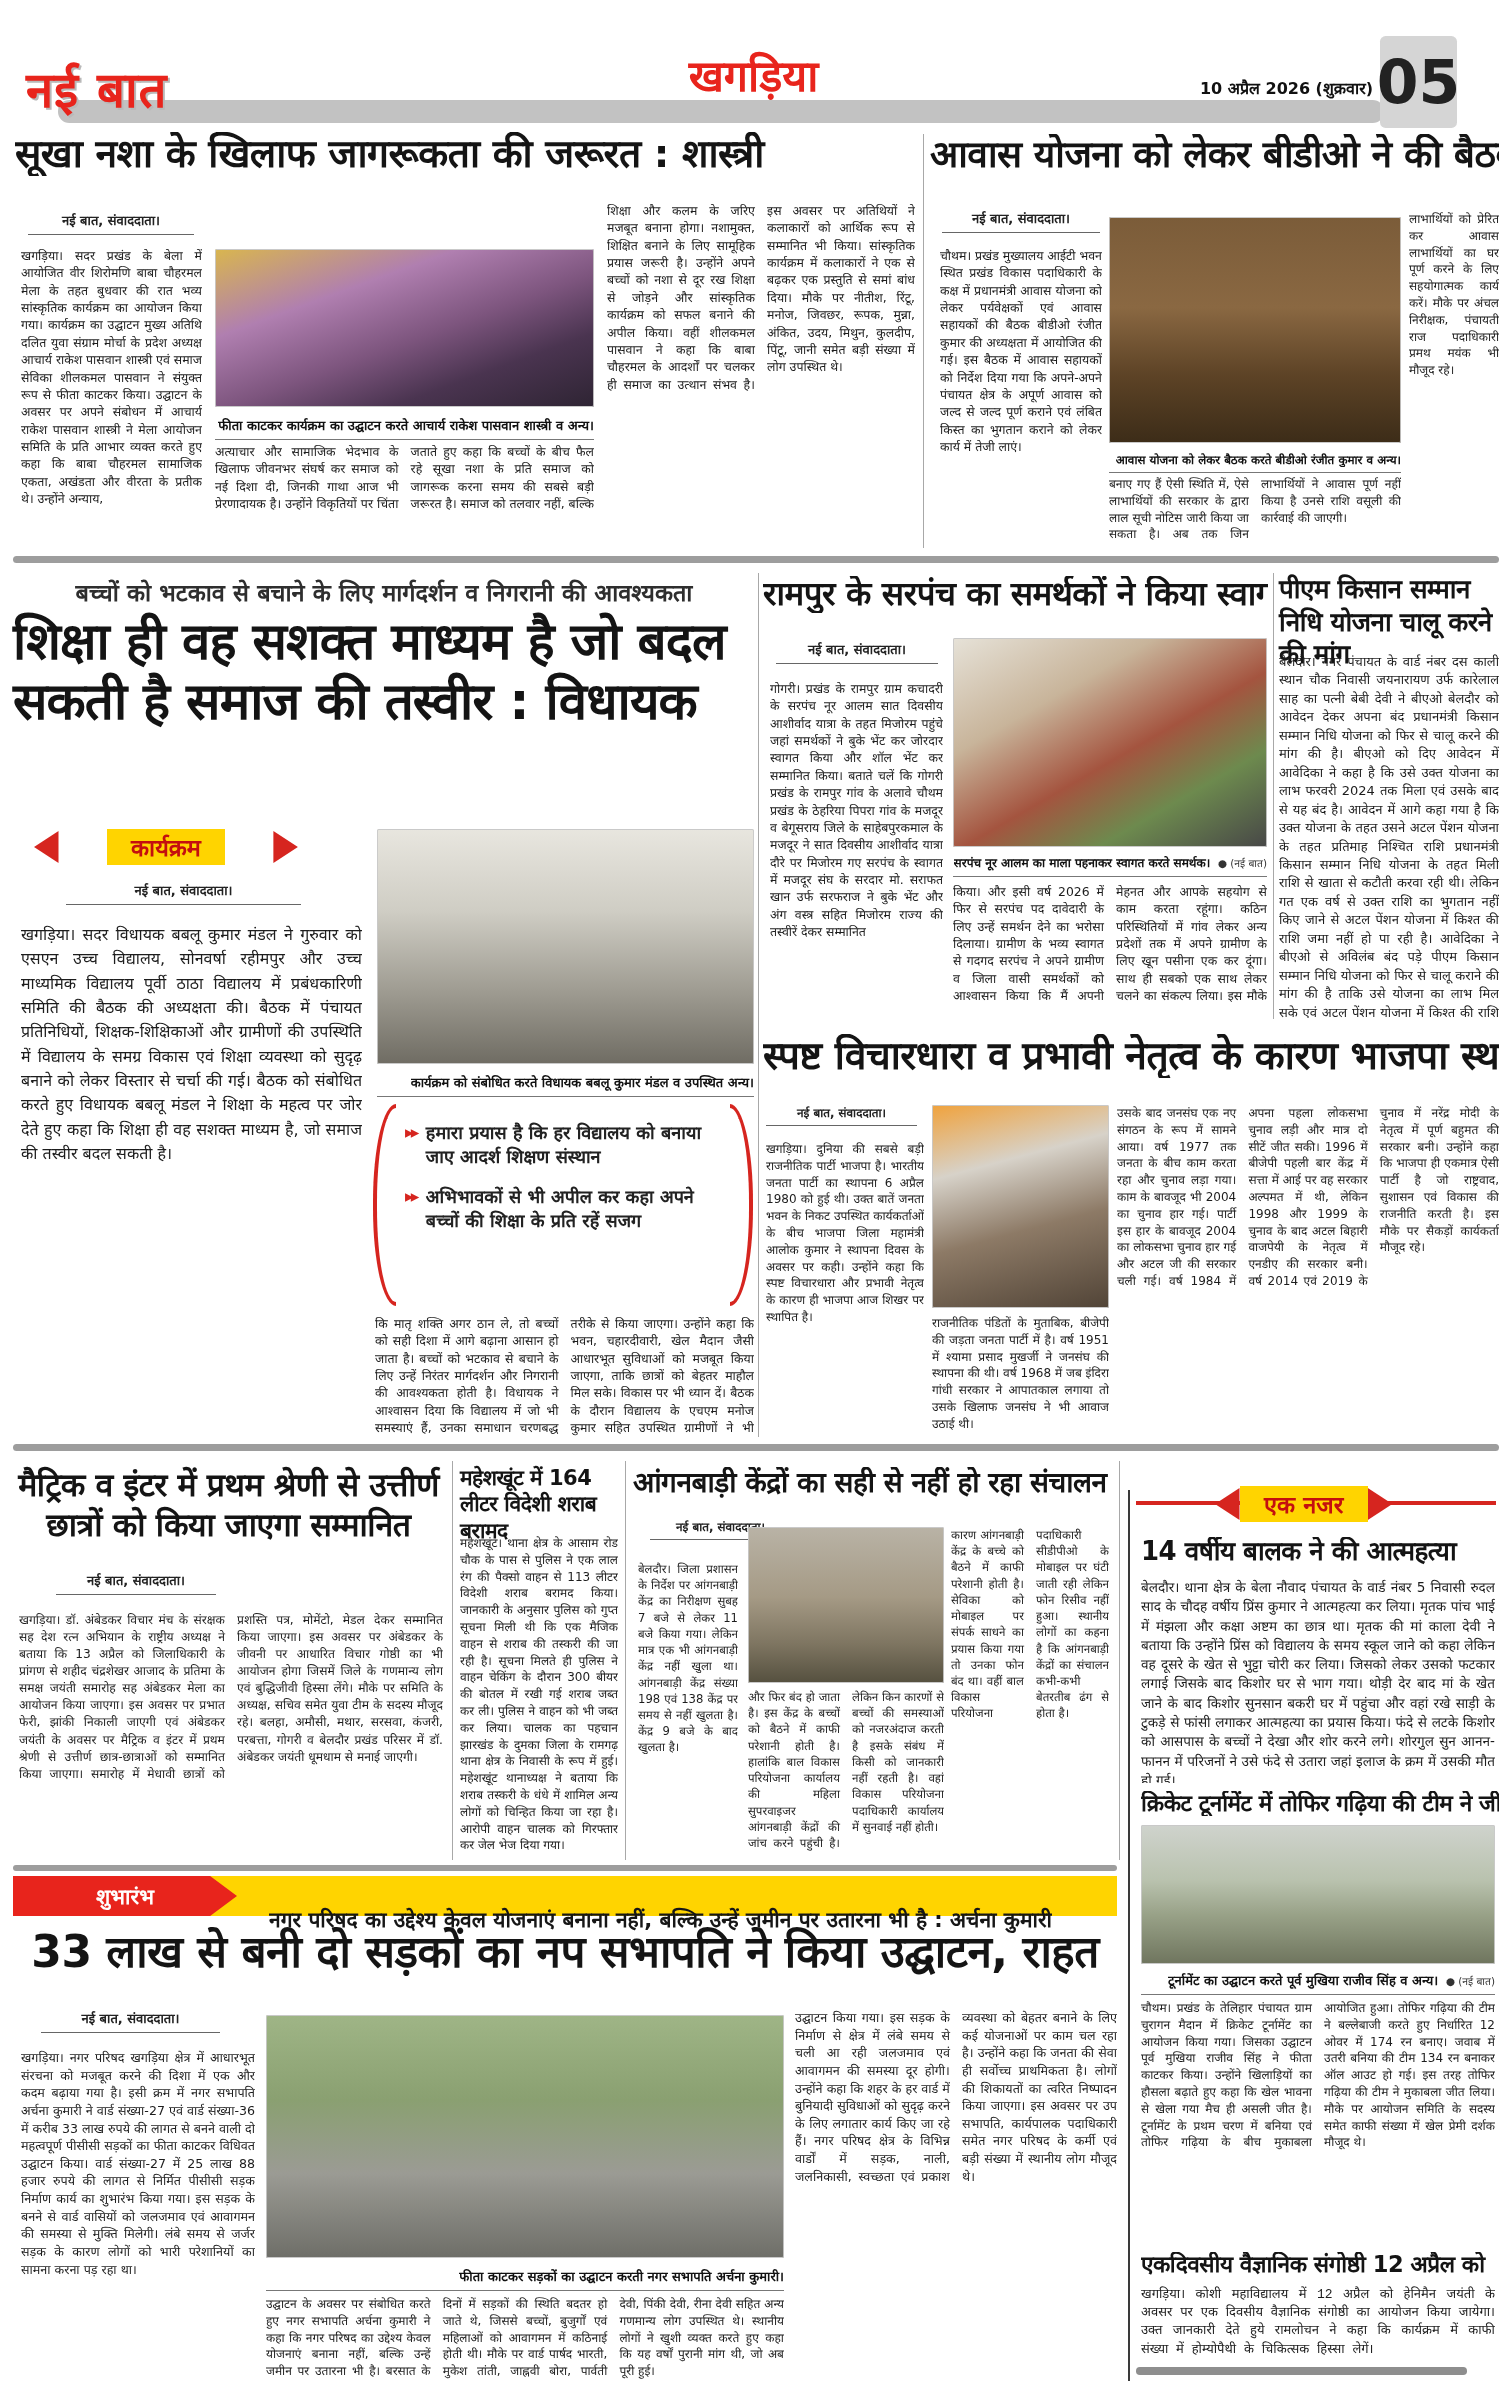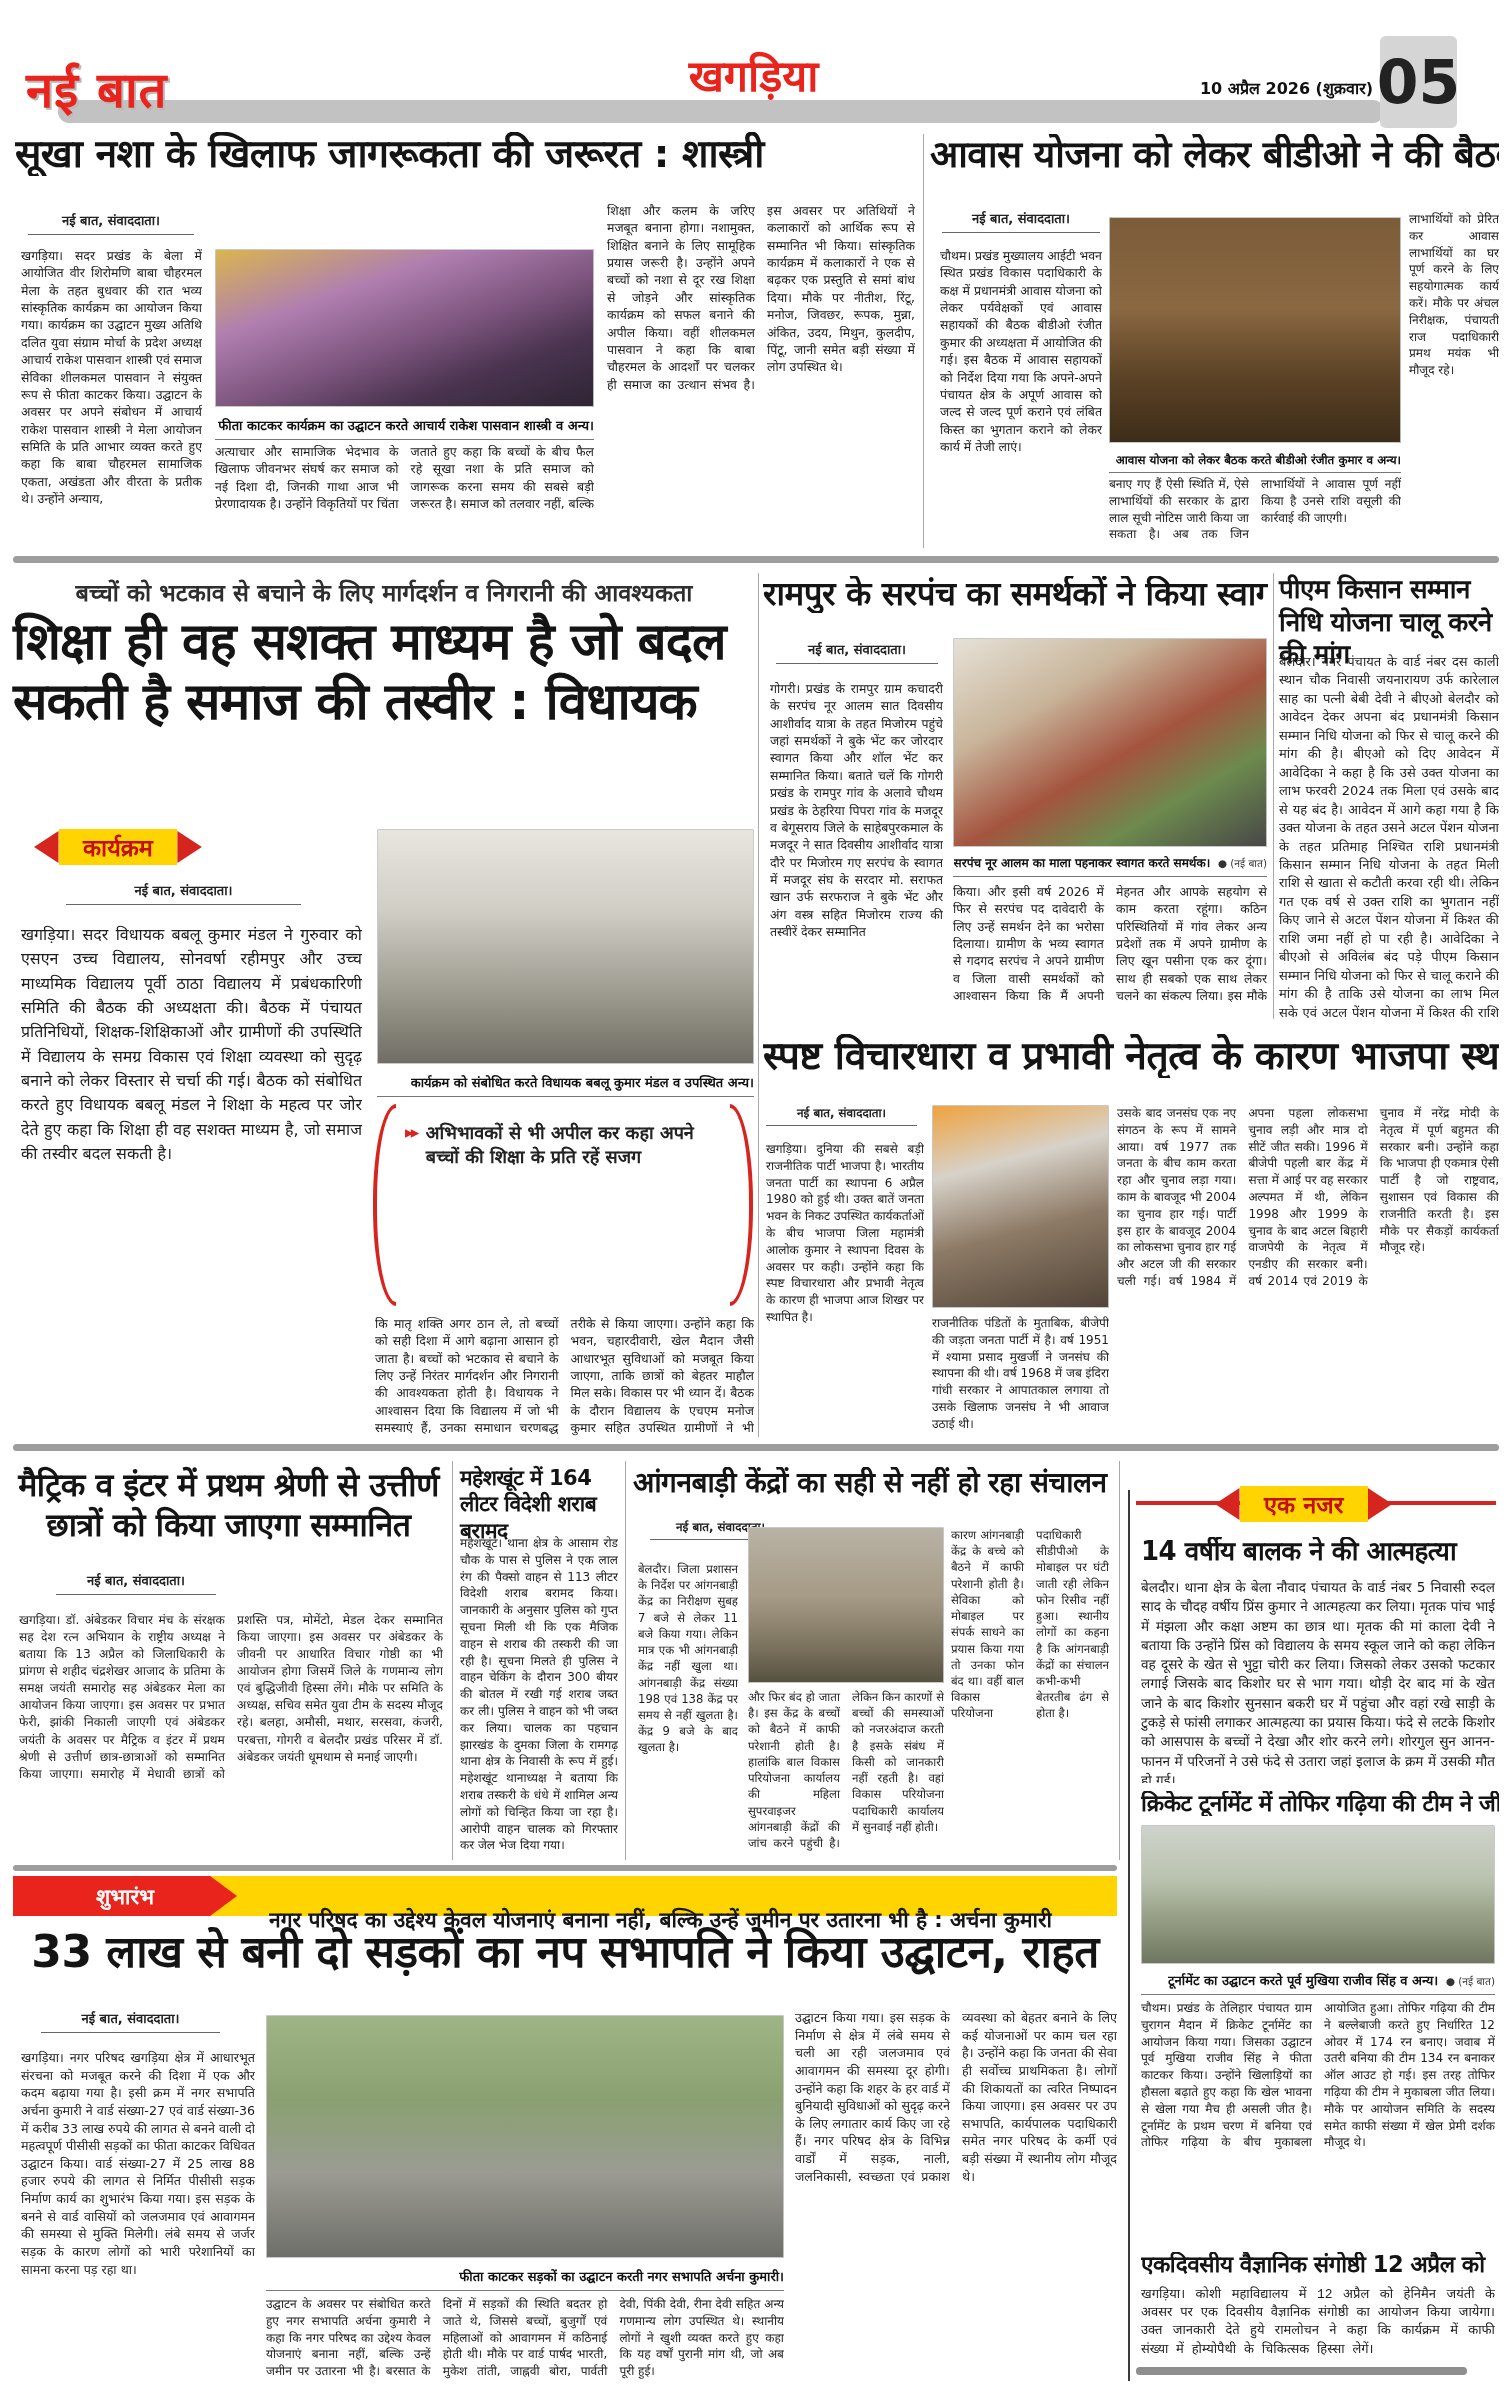--- a/index.html
+++ b/index.html
@@ -84,35 +84,39 @@
 <div class="abs body-text" style="left:940px;top:247px;width:162px;height:303px;font-size:12.4px;overflow:hidden;">चौथम। प्रखंड मुख्यालय आईटी भवन स्थित प्रखंड विकास पदाधिकारी के कक्ष में प्रधानमंत्री आवास योजना को लेकर पर्यवेक्षकों एवं आवास सहायकों की बैठक बीडीओ रंजीत कुमार की अध्यक्षता में आयोजित की गई। इस बैठक में आवास सहायकों को निर्देश दिया गया कि अपने-अपने पंचायत क्षेत्र के अपूर्ण आवास को जल्द से जल्द पूर्ण कराने एवं लंबित किस्त का भुगतान कराने को लेकर कार्य में तेजी लाएं।</div>
 <div class="photo ph-office" style="left:1109px;top:217px;width:292px;height:226px;"></div>
 <div class="abs caption fit" style="left:1109px;top:446px;width:292px;">
   <span style="white-space:nowrap;overflow:hidden;font-size:11.8px;">आवास योजना को लेकर बैठक करते बीडीओ रंजीत कुमार व अन्य।</span>
 </div>
 <div class="abs body-text cols2" style="left:1109px;top:476px;width:292px;height:73px;font-size:12px;overflow:hidden;">बनाए गए हैं ऐसी स्थिति में, ऐसे लाभार्थियों की सरकार के द्वारा लाल सूची नोटिस जारी किया जा सकता है। अब तक जिन लाभार्थियों ने आवास पूर्ण नहीं किया है उनसे राशि वसूली की कार्रवाई की जाएगी।</div>
 <div class="abs body-text" style="left:1409px;top:211px;width:90px;height:339px;font-size:12px;overflow:hidden;">लाभार्थियों को प्रेरित कर आवास लाभार्थियों का घर पूर्ण करने के लिए सहयोगात्मक कार्य करें। मौके पर अंचल निरीक्षक, पंचायती राज पदाधिकारी प्रमथ मयंक भी मौजूद रहे।</div>
 
 <div class="abs kicker fit" style="left:13px;top:576px;width:742px;font-size:23.5px;text-align:center;">बच्चों को भटकाव से बचाने के लिए मार्गदर्शन व निगरानी की आवश्यकता</div>
 <div class="abs headline" style="left:13px;top:612px;width:742px;font-size:51px;line-height:1.18;letter-spacing:-0.9px;">शिक्षा ही वह सशक्त माध्यम है जो बदल सकती है समाज की तस्वीर : विधायक</div>
-<div class="ribbon" style="left:34px;top:829px;">
+<div class="ribbon" style="left:34px;top:829px;gap:48px;">
   <span class="arrow l"></span>
   <span class="boxy">कार्यक्रम</span>
   <span class="arrow r"></span>
 </div>
 <div class="abs byline" style="left:66px;top:881px;width:235px;">नई बात, संवाददाता।</div>
 <div class="abs body-text" style="left:21px;top:923px;width:341px;height:516px;font-size:16px;line-height:1.52;overflow:hidden;">खगड़िया। सदर विधायक बबलू कुमार मंडल ने गुरुवार को एसएन उच्च विद्यालय, सोनवर्षा रहीमपुर और उच्च माध्यमिक विद्यालय पूर्वी ठाठा विद्यालय में प्रबंधकारिणी समिति की बैठक की अध्यक्षता की। बैठक में पंचायत प्रतिनिधियों, शिक्षक-शिक्षिकाओं और ग्रामीणों की उपस्थिति में विद्यालय के समग्र विकास एवं शिक्षा व्यवस्था को सुदृढ़ बनाने को लेकर विस्तार से चर्चा की गई। बैठक को संबोधित करते हुए विधायक बबलू मंडल ने शिक्षा के महत्व पर जोर देते हुए कहा कि शिक्षा ही वह सशक्त माध्यम है, जो समाज की तस्वीर बदल सकती है।</div>
 <div class="photo ph-meeting" style="left:377px;top:829px;width:377px;height:235px;"></div>
 <div class="abs caption fit" style="left:377px;top:1068px;width:377px;">
   <span style="white-space:nowrap;overflow:hidden;">कार्यक्रम को संबोधित करते विधायक बबलू कुमार मंडल व उपस्थित अन्य।</span>
 </div>
 <div class="abs" style="left:373px;top:1104px;width:380px;height:202px;">
   <span class="qbracket l"></span>
   <span class="qbracket r"></span>
   <div style="padding:17px 32px 0 32px;">
+    <div class="quote-item">
+      <span class="mk"></span>
+      <span class="tx">हमारा प्रयास है कि हर विद्यालय को बनाया जाए आदर्श शिक्षण संस्थान</span>
+    </div>
     <div class="quote-item">
       <span class="mk"></span>
       <span class="tx">अभिभावकों से भी अपील कर कहा अपने बच्चों की शिक्षा के प्रति रहें सजग</span>
     </div>
   </div>
 </div>
 <div class="abs body-text cols2" style="left:375px;top:1315px;width:379px;height:124px;font-size:12.4px;overflow:hidden;">कि मातृ शक्ति अगर ठान ले, तो बच्चों को सही दिशा में आगे बढ़ाना आसान हो जाता है। बच्चों को भटकाव से बचाने के लिए उन्हें निरंतर मार्गदर्शन और निगरानी की आवश्यकता होती है। विधायक ने आश्वासन दिया कि विद्यालय में जो भी समस्याएं हैं, उनका समाधान चरणबद्ध तरीके से किया जाएगा। उन्होंने कहा कि भवन, चहारदीवारी, खेल मैदान जैसी आधारभूत सुविधाओं को मजबूत किया जाएगा, ताकि छात्रों को बेहतर माहौल मिल सके। विकास पर भी ध्यान दें। बैठक के दौरान विद्यालय के एचएम मनोज कुमार सहित उपस्थित ग्रामीणों ने भी अपनी-अपनी समस्याएं और सुझाव रखे। इस मौके पर मानसी बीडीओ राजीव कुमार, चेयरमैन प्रतिनिधि आयुष कुमार गोलू, प्रखंड प्रमुख प्रतिनिधि सुशांत कुमार, मुखिया प्रतिनिधि सुजीत कुमार, सरपंच प्रतिनिधि मंटू चौधरी, ललित चौधरी, सुनील चौधरी, रमेश चौधरी सहित कई गणमान्य लोग उपस्थित रहे।</div>
 
 <div class="abs headline fit" style="left:763px;top:576px;width:505px;font-size:33px;text-align:center;">रामपुर के सरपंच का समर्थकों ने किया स्वागत</div>
 <div class="abs byline" style="left:776px;top:640px;width:162px;">नई बात, संवाददाता।</div>

